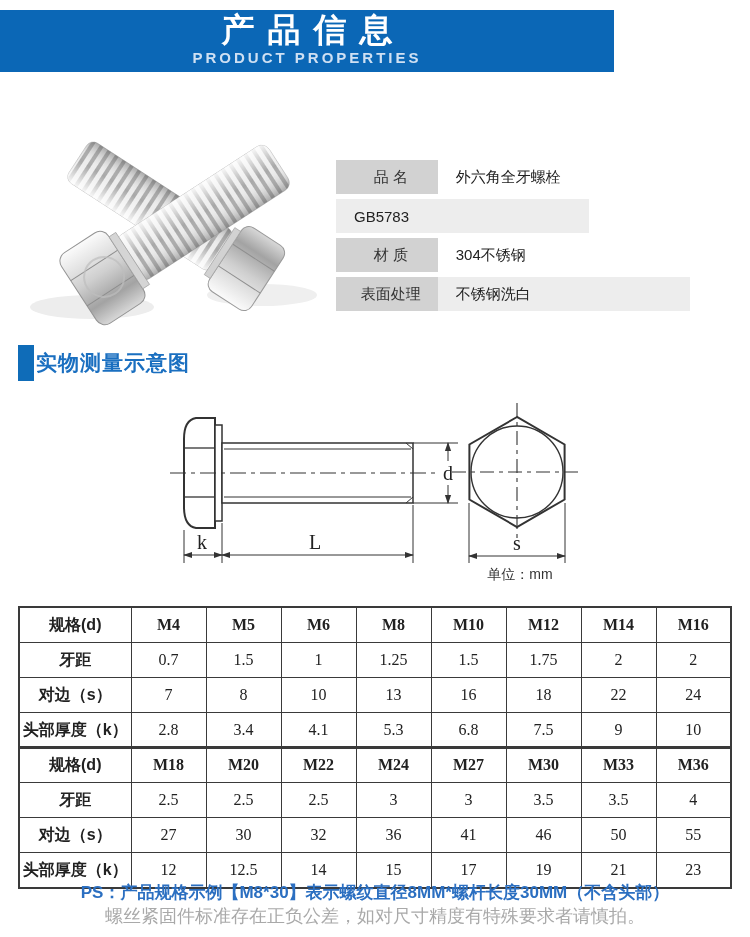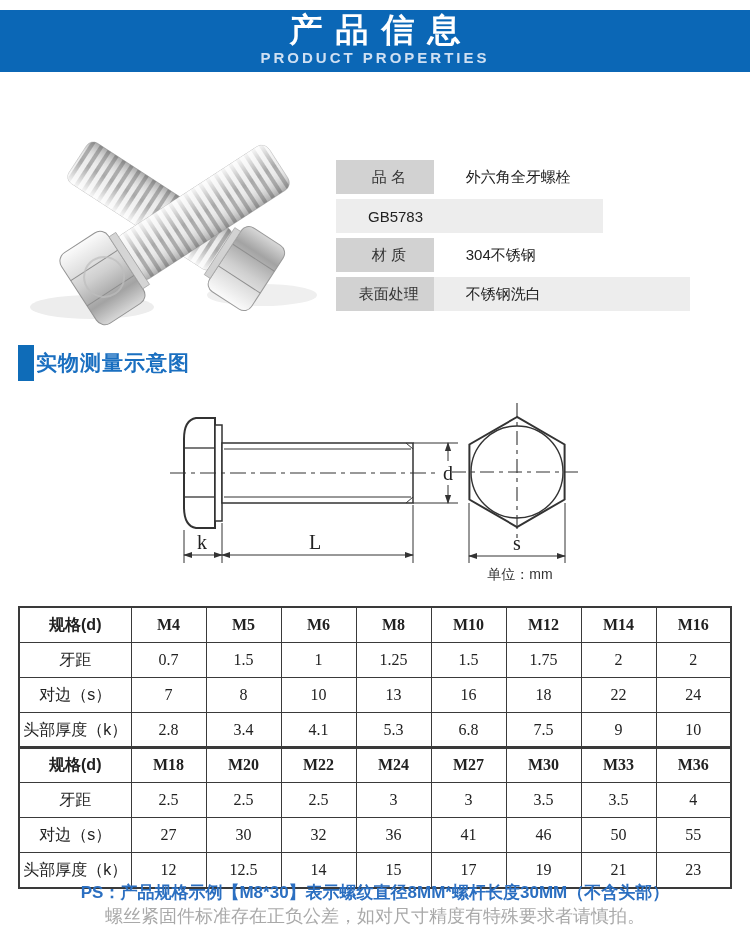--- a/index.html
+++ b/index.html
@@ -1,49 +1,49 @@
 <!DOCTYPE html>
 <html><head>
 <meta charset="utf-8">
 <style>
   html,body{margin:0;padding:0;background:#fff;}
   .page{position:relative;width:750px;height:937px;background:#fff;overflow:hidden;
         font-family:"Liberation Sans",sans-serif;}
 
   
-  .banner{position:absolute;left:0;top:10px;width:750px;height:62px;background:#0b67b6;
+  .banner{position:absolute;left:0;top:10px;width:614px;height:62px;background:#0b67b6;
           text-align:center;color:#fff;}
   .banner-title{font-size:33px;font-weight:bold;letter-spacing:13px;text-indent:13px;
                 padding-top:1px;line-height:38px;}
   .banner-sub{font-size:15px;font-weight:bold;color:#cfe0f3;letter-spacing:3px;line-height:18px;}
 
   
   .props{position:absolute;left:336px;top:160px;width:354px;}
   .prop-row{display:flex;height:34px;margin-bottom:5px;}
   .prop-label{width:94px;background:#d2d2d2;display:flex;align-items:center;justify-content:center;
               font-size:15px;color:#333;padding-left:8px;}
-  .prop-value{width:235px;display:flex;align-items:center;padding-left:32px;font-size:15px;color:#222;}
+  .prop-value{width:235px;display:flex;align-items:center;padding-left:18px;font-size:15px;color:#222;}
   .prop-row:nth-child(even) .prop-value{background:#ededed;}
 
   
   .section{position:absolute;left:18px;top:345px;display:flex;align-items:center;}
   .section-bar{width:16px;height:36px;background:#0f6cb8;}
   .section-title{margin-left:2px;font-size:21px;font-weight:bold;color:#1a6fc0;letter-spacing:1px;}
 
   
   .diagram{position:absolute;left:0;top:395px;}
   .dim-text{font-family:"Liberation Serif",serif;font-size:20px;fill:#222;}
   .unit-text{font-size:14px;fill:#333;}
 
   
   table.spec{position:absolute;left:18px;width:714px;border-collapse:collapse;table-layout:fixed;
              border:2px solid #3a3a3a;}
   table.spec td{border:1px solid #3a3a3a;height:32px;text-align:center;vertical-align:middle;
                 font-family:"Liberation Serif",serif;font-size:16px;color:#222;overflow:hidden;}
-  table.spec td.rowlabel{font-family:"Liberation Sans",sans-serif;font-weight:normal;font-size:16px;}
+  table.spec td.rowlabel{font-family:"Liberation Sans",sans-serif;font-weight:bold;font-size:16px;}
   table.spec tr.hdr td{font-weight:bold;}
   .t1{top:606px;} .t2{top:746px;}
   col.lab{width:112px;}
 
   
   .note{position:absolute;left:0;top:882px;width:750px;text-align:center;}
   .note-line1{font-size:17px;font-weight:bold;color:#2b6fc1;line-height:22px;}
   .note-line2{font-size:18px;color:#a9a9a9;line-height:24px;}
 </style>
 </head>

